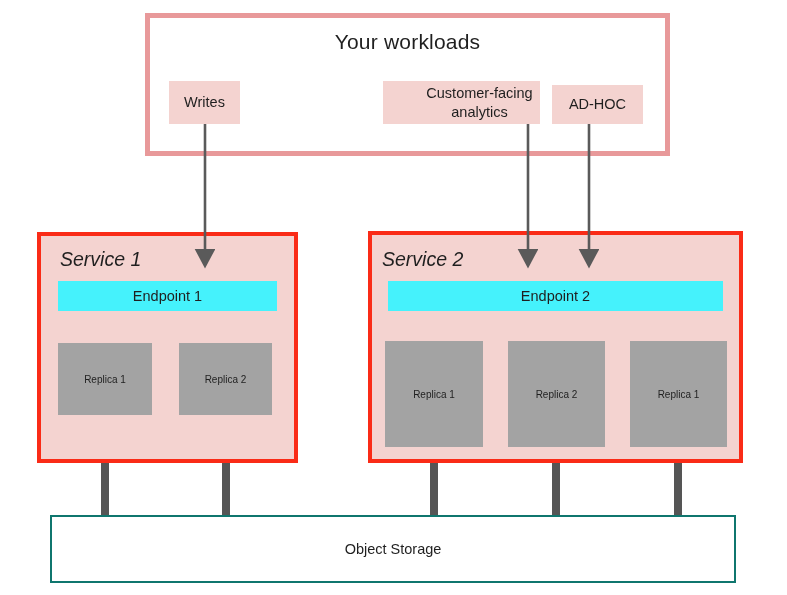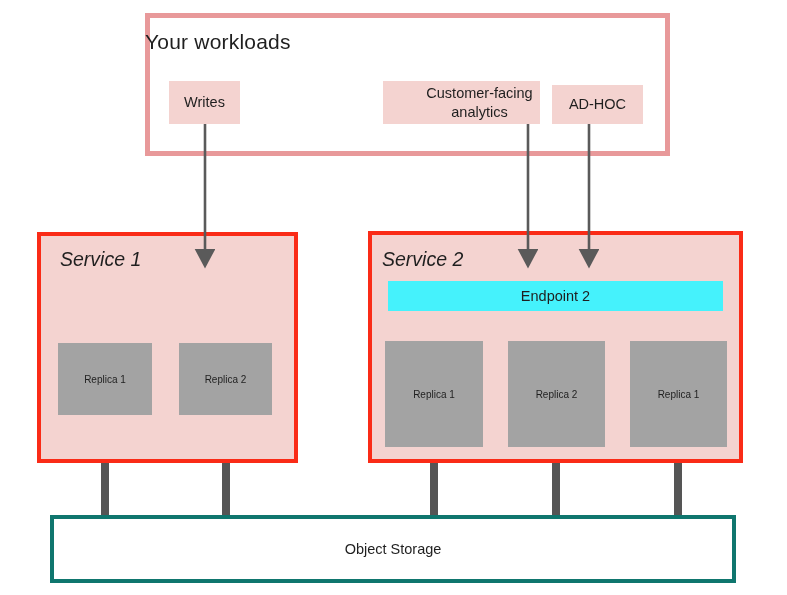--- a/index.html
+++ b/index.html
@@ -20,20 +20,21 @@
   .abs { position: absolute; box-sizing: border-box; }
 
   
   .workloads-box {
     left: 145px; top: 13px; width: 525px; height: 143px;
     border: 5px solid #e8999a;
     background: #ffffff;
   }
   .workloads-title {
     left: 145px; top: 30px; width: 525px;
+    text-align: center;
     font-size: 21px;
     color: #1f1f1f;
     letter-spacing: .2px;
   }
 
   
   .chip {
     background: #f4d3d0;
     color: #1f1f1f;
     font-size: 14.5px;
@@ -86,21 +87,21 @@
   }
   .r1a { left: 58px;  top: 343px; width: 94px; height: 72px; }
   .r1b { left: 179px; top: 343px; width: 93px; height: 72px; }
   .r2a { left: 385px; top: 341px; width: 98px; height: 106px; }
   .r2b { left: 508px; top: 341px; width: 97px; height: 106px; }
   .r2c { left: 630px; top: 341px; width: 97px; height: 106px; }
 
   
   .storage-box {
     left: 50px; top: 515px; width: 686px; height: 68px;
-    border: 4px solid #0f766e;
+    border: 2px solid #0f766e;
     background: #ffffff;
     display: flex;
     align-items: center;
     justify-content: center;
     font-size: 14.5px;
     color: #1f1f1f;
   }
 
   
   .conn {
@@ -135,20 +136,21 @@
   <div class="abs conn" style="left:430px; top:445px; height:74px;"></div>
   <div class="abs conn" style="left:552px; top:445px; height:74px;"></div>
   <div class="abs conn" style="left:674px; top:445px; height:74px;"></div>
 
   <div class="abs chip chip-writes">Writes</div>
   <div class="abs chip chip-cfa">Customer-facing analytics</div>
   <div class="abs chip chip-adhoc">AD-HOC</div>
 
   <div class="abs service-box service-1"></div>
   <div class="abs service-title title-1">Service 1</div>
+  <div class="abs endpoint endpoint-1">Endpoint 1</div>
   <div class="abs replica r1a">Replica 1</div>
   <div class="abs replica r1b">Replica 2</div>
 
   <div class="abs service-box service-2"></div>
   <div class="abs service-title title-2">Service 2</div>
   <div class="abs endpoint endpoint-2">Endpoint 2</div>
   <div class="abs replica r2a">Replica 1</div>
   <div class="abs replica r2b">Replica 2</div>
   <div class="abs replica r2c">Replica 1</div>
 

